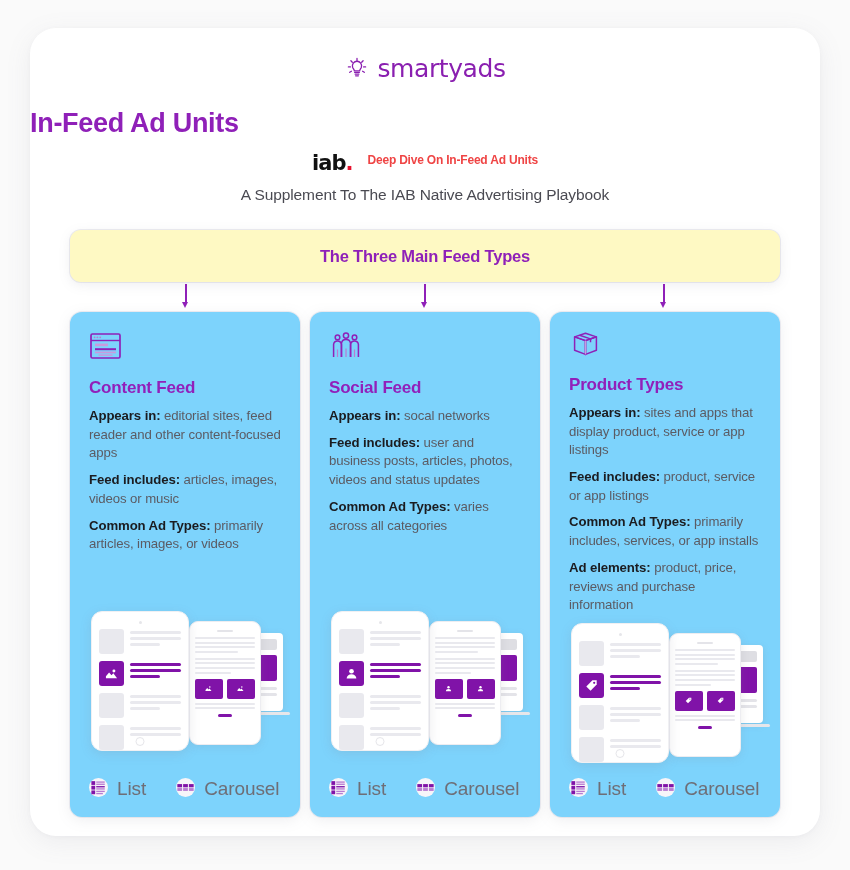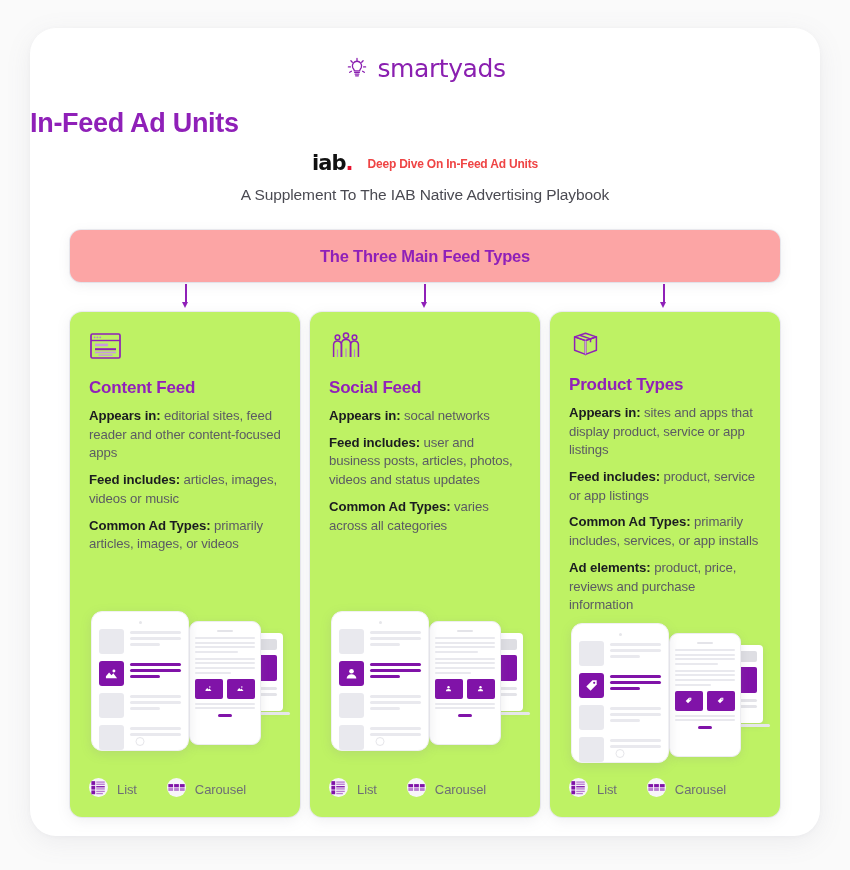--- a/index.html
+++ b/index.html
@@ -42,21 +42,21 @@
   
   .title {
     color: #8f20b8;
     font-size: 27px;
     font-weight: bold;
     letter-spacing: -0.3px;
     margin-top: 22px;
   }
   .subtitle-row {
     display: flex;
-    align-items: center;
+    align-items: flex-start;
     justify-content: center;
     gap: 15px;
     margin-top: 14px;
   }
   .iab-logo {
     font-family: "DejaVu Sans", sans-serif;
     font-weight: bold;
     font-size: 21px;
     color: #111111;
     letter-spacing: -1px;
@@ -75,21 +75,21 @@
     font-size: 15.5px;
     color: #4a4a52;
     letter-spacing: -0.1px;
   }
 
   
   .banner {
     position: relative;
     margin: 26px 40px 0 40px;
     height: 52px;
-    background: #fca5a5;
+    background: #fef9c3;
     border-radius: 11px;
     box-shadow: 0 3px 12px rgba(120,120,140,0.13), 0 0 0 1px rgba(230,230,236,0.7);
     display: flex;
     align-items: center;
     justify-content: center;
   }
   .banner-text {
     color: #8f20b8;
     font-weight: bold;
     font-size: 16.5px;
@@ -123,21 +123,21 @@
   }
 
   
   .columns {
     display: flex;
     gap: 10px;
     margin: 0 40px;
   }
   .col {
     flex: 1;
-    background: #bef264;
+    background: #7dd3fc;
     border-radius: 12px;
     box-shadow: 0 3px 14px rgba(120,120,140,0.13), 0 0 0 1px rgba(234,234,240,0.75);
     padding: 18px 19px 0 19px;
     height: 505px;
     display: flex;
     flex-direction: column;
   }
 
   .col-icon { height: 40px; margin-bottom: 8px; }
 
@@ -246,21 +246,21 @@
 
   
   .col-foot {
     display: flex;
     align-items: center;
     gap: 30px;
     height: 56px;
     flex: none;
   }
   .foot-item { display: flex; align-items: center; gap: 9px; }
-  .foot-label { font-size: 13px; color: #6e6e76; letter-spacing: -0.1px; }
+  .foot-label { font-size: 19px; color: #6e6e76; letter-spacing: -0.1px; }
 </style>
 </head>
 <body>
 
 <div class="page">
 
   <div class="brand">
     <span>
       <svg width="26" height="28" viewBox="0 0 26 28">
         <g stroke="#8a1fb0" stroke-width="1.3" fill="none" stroke-linecap="round">

